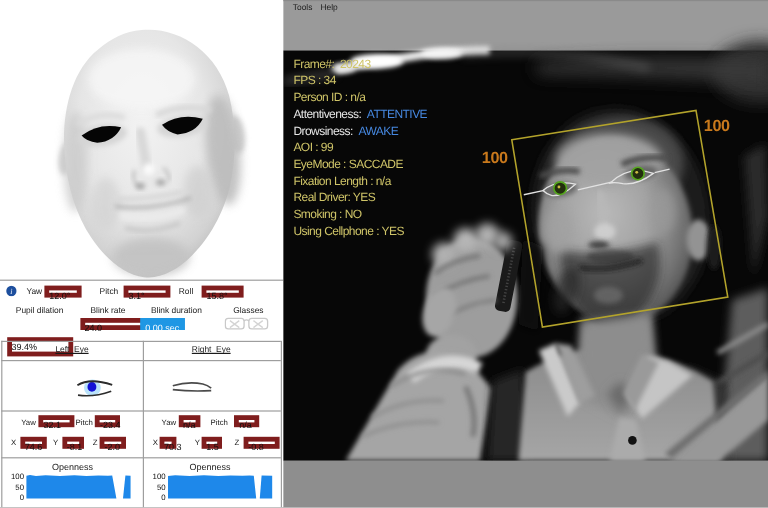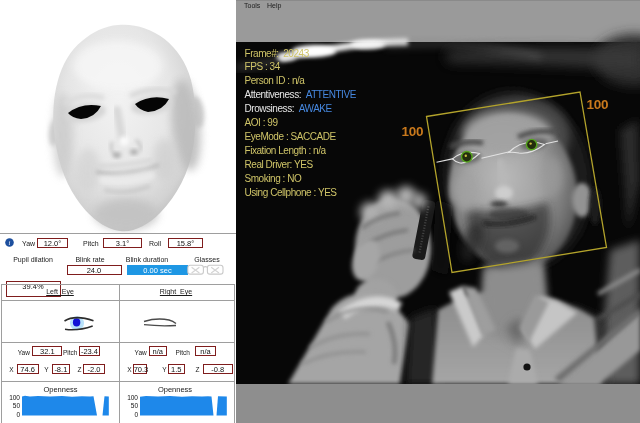--- a/index.html
+++ b/index.html
@@ -1,21 +1,21 @@
 <!DOCTYPE html>
 <html><head><meta charset="utf-8">
 <style>
 html,body{margin:0;padding:0}
 *{box-sizing:border-box}
 #app{position:relative;width:640px;height:423px;background:#fff;overflow:hidden;
  font-family:"Liberation Sans",sans-serif}
 .abs{position:absolute}
 .lbl{position:absolute;font-size:7px;color:#1a1a1a;white-space:nowrap}
-.box{position:absolute;border:1px solid #7f1d1d;background:#fff;color:#111;
- font-size:7.5px;text-align:center;line-height:9px;white-space:nowrap}
+.box{position:absolute;border:4px solid #7f1d1d;background:#fff;color:#111;
+ font-size:7.5px;text-align:left;line-height:9px;white-space:nowrap}
 .hline{position:absolute;height:1px;background:#9e9e9e}
 .vline{position:absolute;width:1px;background:#9e9e9e}
 </style></head>
 <body>
 <div id="app">
 
 <div class="abs" style="left:0;top:0;width:236px;height:423px;background:#fff"></div>
 
 <svg class="abs" style="left:0px;top:0px" width="236" height="233" viewBox="0 0 236 233">
 <defs>
@@ -83,21 +83,21 @@
 <div class="box" style="left:103px;top:238px;width:39px;height:10px">3.1°</div>
 <div class="lbl" style="left:149px;top:239.5px">Roll</div>
 <div class="box" style="left:168px;top:238px;width:35px;height:10px">15.8°</div>
 
 <div class="lbl" style="left:33px;top:256px;transform:translateX(-50%)">Pupil dilation</div>
 <div class="lbl" style="left:90px;top:256px;transform:translateX(-50%)">Blink rate</div>
 <div class="lbl" style="left:147px;top:256px;transform:translateX(-50%)">Blink duration</div>
 <div class="lbl" style="left:207px;top:256px;transform:translateX(-50%)">Glasses</div>
 <div class="box" style="left:5.5px;top:281px;width:55px;height:16px">39.4%</div>
 <div class="box" style="left:66.5px;top:265px;width:55px;height:10px">24.0</div>
-<div class="box" style="left:127px;top:265px;width:61px;height:10px;background:#1e97e4;border-color:#1e97e4;color:#fff">0.00 sec</div>
+<div class="box" style="left:117px;top:265px;width:37px;height:10px;background:#1e97e4;border-color:#1e97e4;color:#fff">0.00 sec</div>
 
 <svg class="abs" style="left:187px;top:264px" width="38" height="12" viewBox="0 0 38 12">
  <g stroke="#c9c9c9" stroke-width="1.1" fill="none">
   <rect x="0.8" y="1.3" width="15.6" height="8.8" rx="2.4"></rect>
   <rect x="20.4" y="1.3" width="15.6" height="8.8" rx="2.4"></rect>
   <path d="M16.4,3.4 Q18.4,1.8 20.4,3.4"></path>
   <path d="M4.6,3.2 L12.4,9 M12.4,3.2 L4.6,9" stroke="#d4d4d4"></path>
   <path d="M24.2,3.2 L32,9 M32,3.2 L24.2,9" stroke="#d4d4d4"></path>
  </g>
 </svg>

